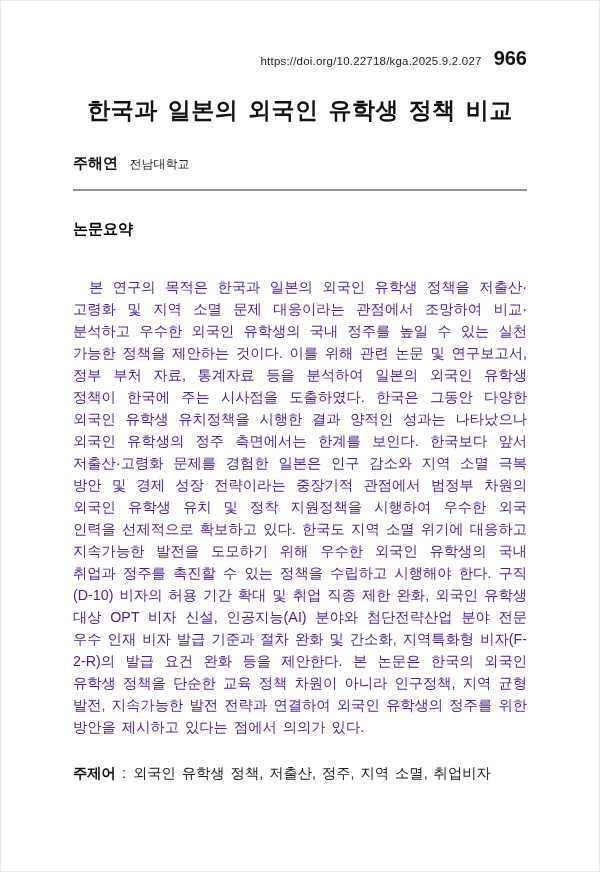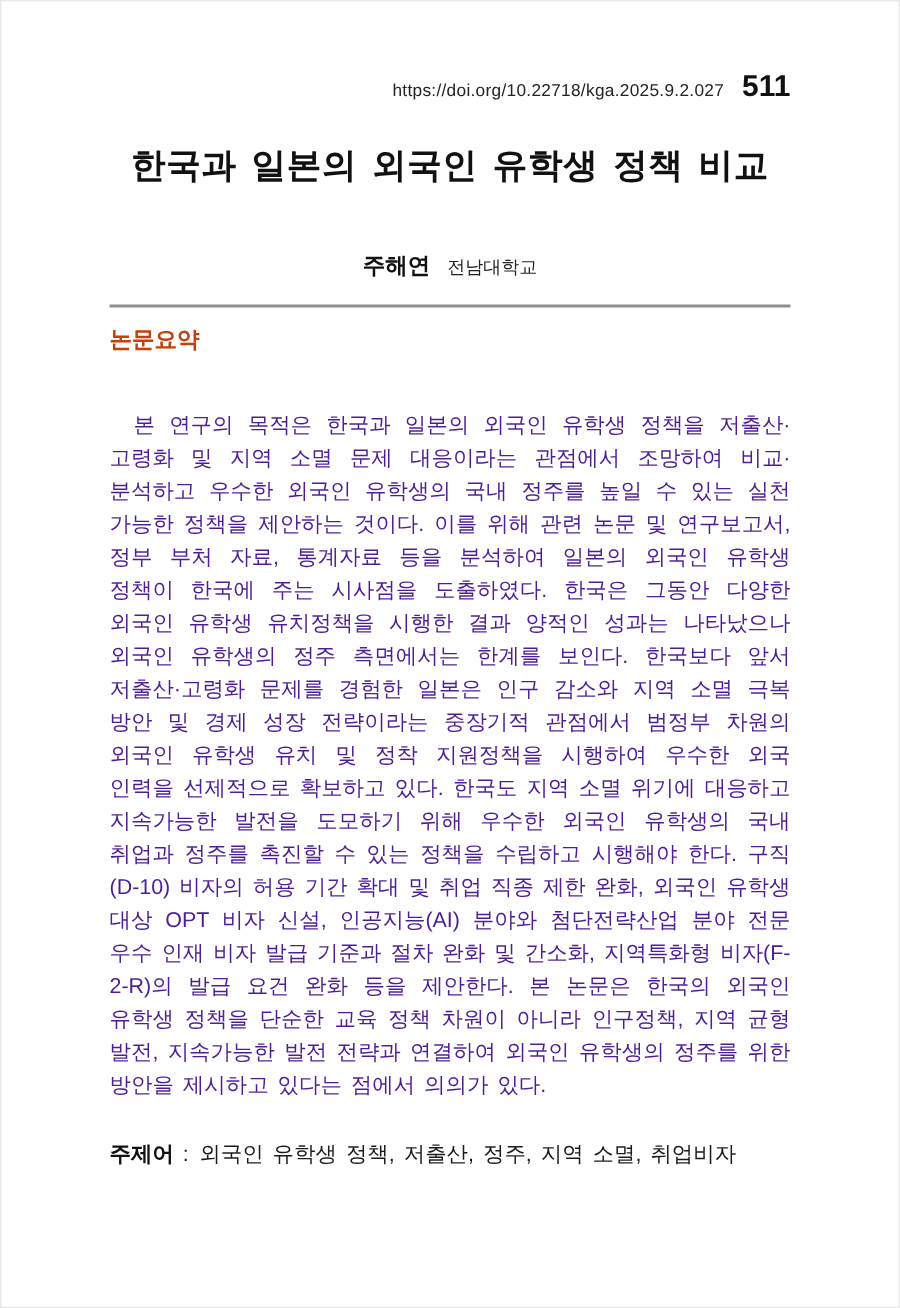--- a/index.html
+++ b/index.html
@@ -41,45 +41,45 @@
   .paper-title {
     margin-top: 22px;
     text-align: center;
     font-size: 23px;
     font-weight: 700;
     letter-spacing: 0.5px;
     word-spacing: 3px;
     color: #111111;
   }
   .author-row {
-    margin-top: 42px;
-    text-align: center;
+    margin-top: 28px;
+    text-align: left;
     height: 20px;
   }
   .author-name {
     font-size: 15px;
     font-weight: 700;
     color: #111111;
   }
   .author-affiliation {
     font-size: 12px;
     margin-left: 7px;
     color: #222222;
   }
   .separator {
     margin-top: 15px;
     height: 2px;
     background: #8f8f8f;
     border: none;
   }
   .abstract-heading {
-    margin-top: 12px;
+    margin-top: 29px;
     font-size: 15px;
     font-weight: 700;
-    color: #c2410c;
+    color: #000000;
   }
   .abstract-body {
     margin-top: 37px;
     font-size: 14.3px;
     line-height: 22px;
     text-align: justify;
     text-indent: 16px;
     word-spacing: 2px;
     word-break: keep-all;
     color: #4c1d95;
@@ -99,21 +99,21 @@
     margin: 0 7px 0 6px;
   }
 </style>
 </head>
 <body>
 
 <div class="page">
 
   <div class="header-row">
     <span class="doi">https://doi.org/10.22718/kga.2025.9.2.027</span>
-    <span class="page-number">511</span>
+    <span class="page-number">966</span>
   </div>
 
   <h1 class="paper-title">한국과 일본의 외국인 유학생 정책 비교</h1>
 
   <div class="author-row">
     <span class="author-name">주해연</span>
     <span class="author-affiliation">전남대학교</span>
   </div>
 
   <hr class="separator">

